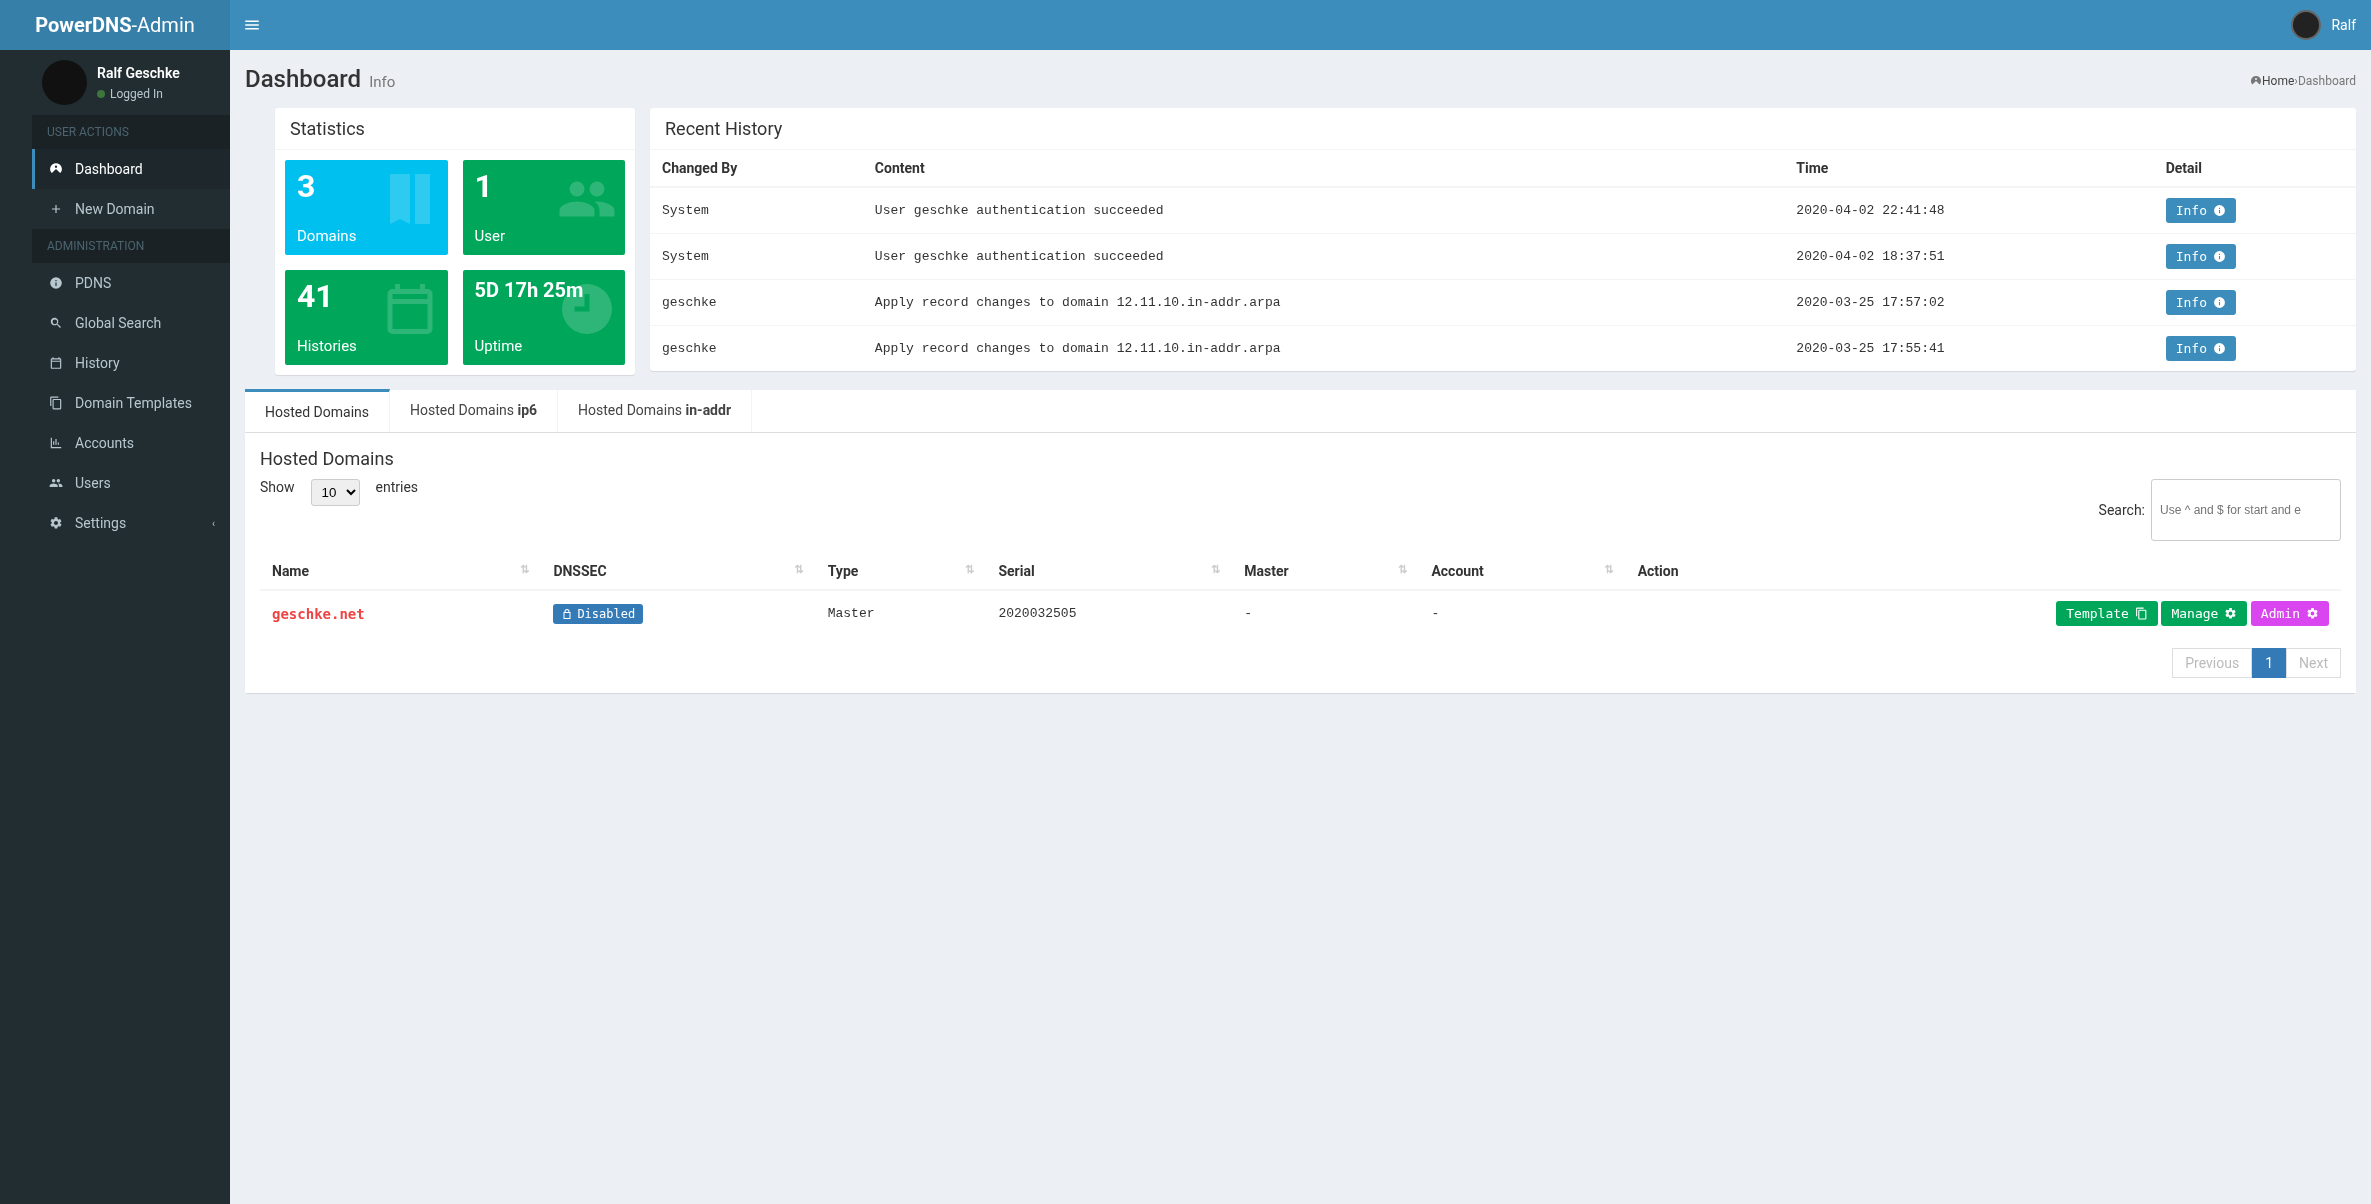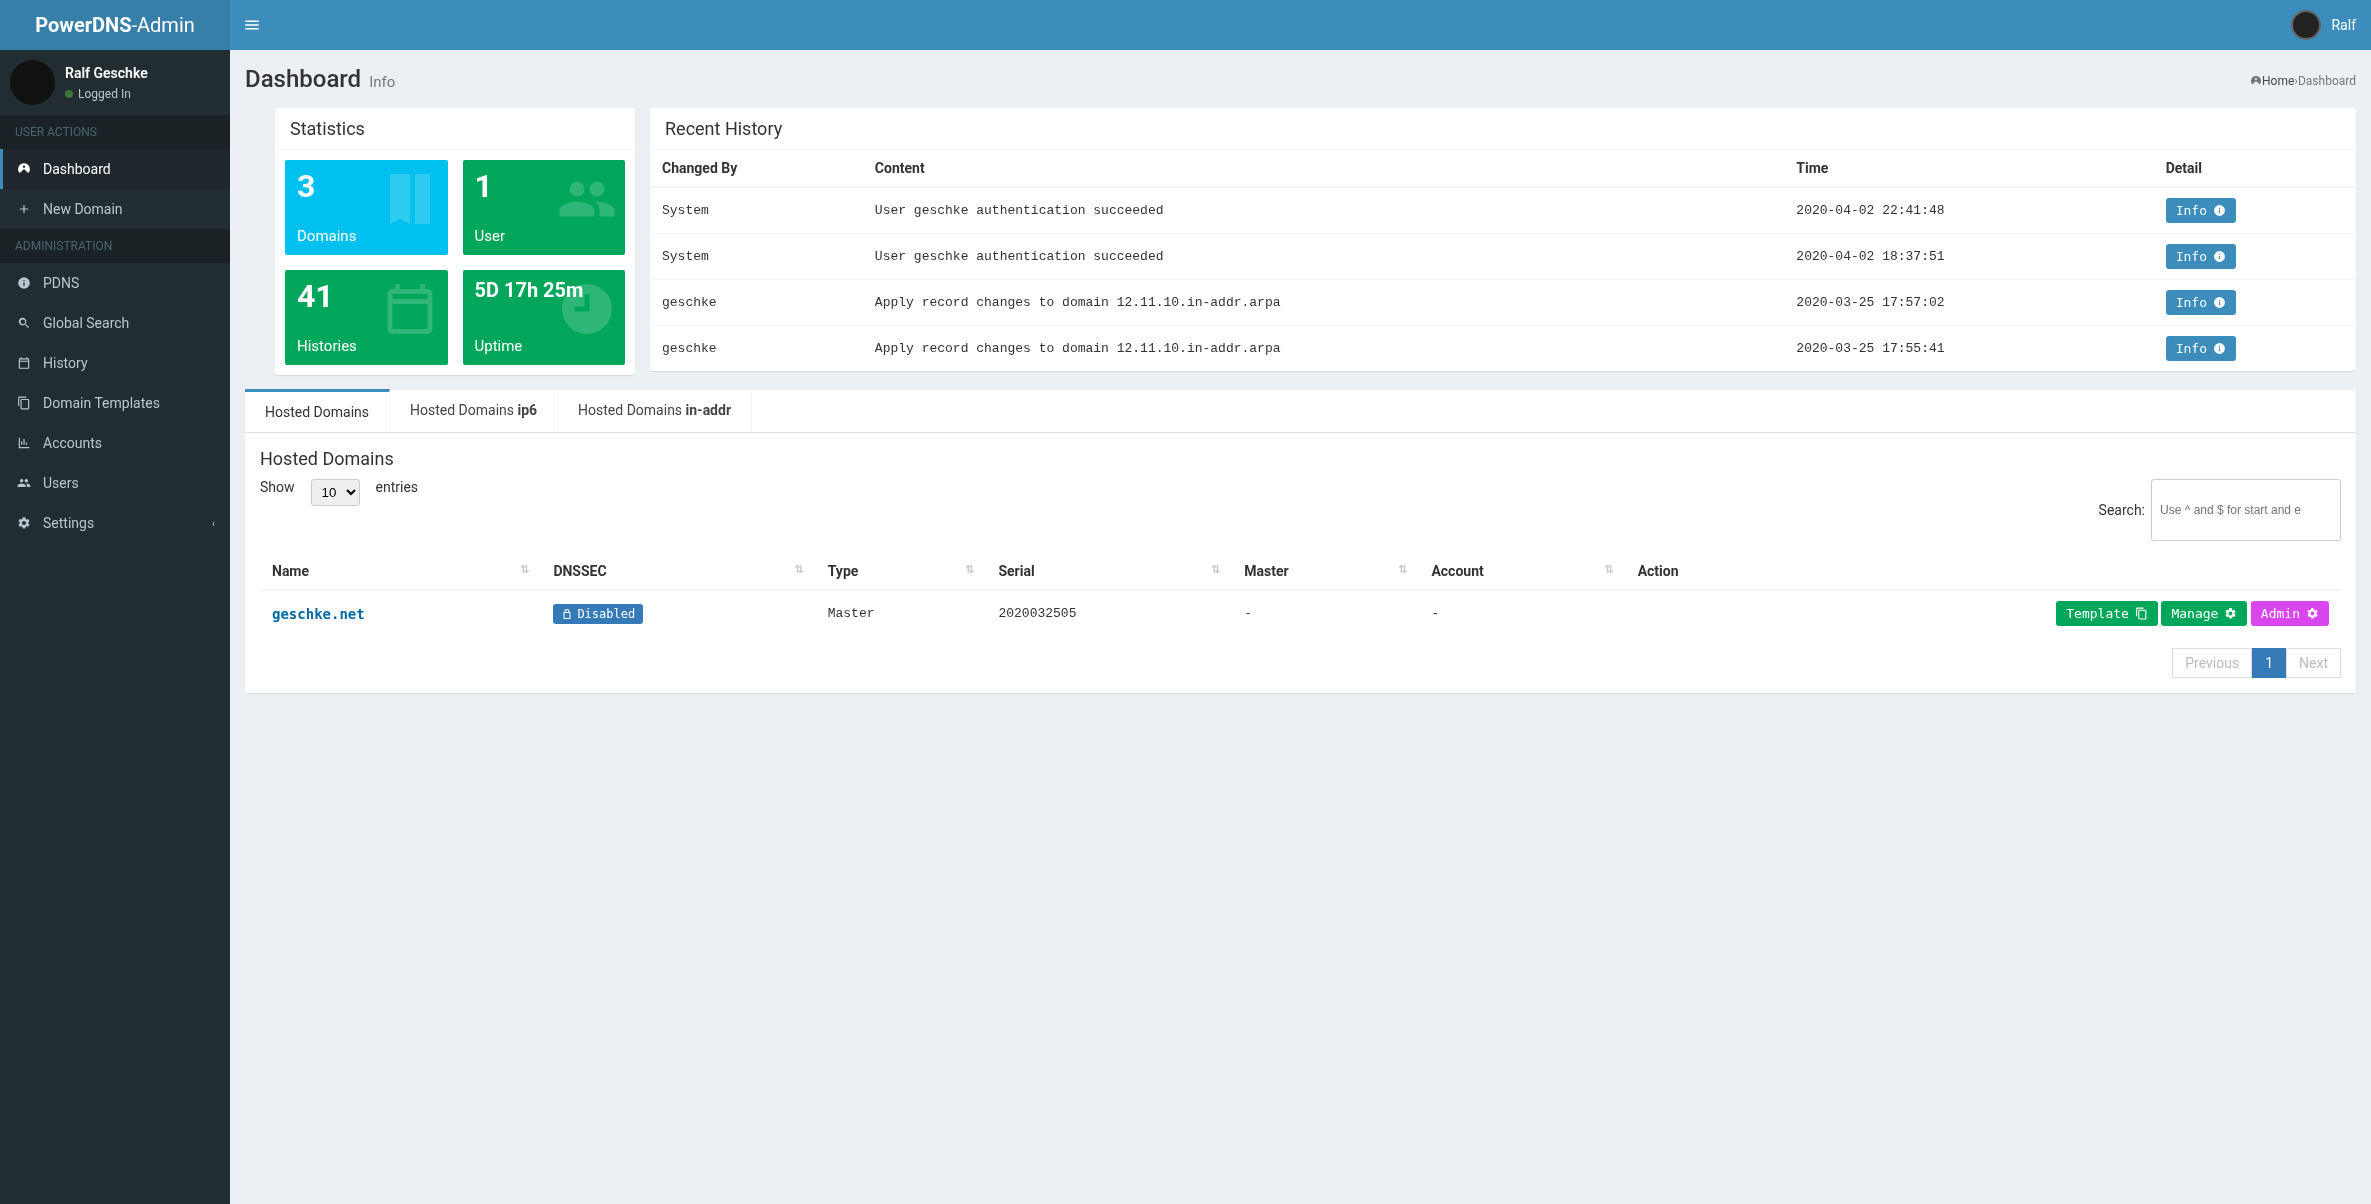--- a/index.html
+++ b/index.html
@@ -4,21 +4,21 @@
 <style>
 * { box-sizing: border-box; margin: 0; padding: 0; }
 body { font-family: -apple-system, BlinkMacSystemFont, "Segoe UI", Roboto, "Helvetica Neue", Arial, sans-serif; font-size: 14px; color: #333; background: #ecf0f5; }
 .topbar { height: 50px; background: #3c8dbc; display: flex; align-items: center; color: #fff; }
 .logo { width: 230px; height: 50px; background: #367fa9; display: flex; align-items: center; justify-content: center; font-size: 20px; text-align: right; }
 .logo b { font-weight: 700; }
 .toggle { width: 44px; text-align: center; font-size: 18px; cursor: pointer; }
 .topbar-right { margin-left: auto; display: flex; align-items: center; padding-right: 15px; gap: 10px; }
 .avatar-top { width: 30px; height: 30px; border-radius: 50%; background: #222; border: 2px solid rgba(255,255,255,0.3); }
 .layout { display: flex; min-height: calc(100vh - 50px); }
-.sidebar { width: 230px; background: #222d32; color: #b8c7ce; flex-shrink: 0; }
+.sidebar { width: 230px; background: #222d32; color: #b8c7ce; flex-shrink: 0; padding-left: 32px; }
 .user-panel { padding: 10px; display: flex; align-items: center; gap: 10px; }
 .user-panel .avatar { width: 45px; height: 45px; border-radius: 50%; background: #111; }
 .user-panel .name { color: #fff; font-weight: 600; }
 .user-panel .status { font-size: 12px; color: #b8c7ce; display: flex; align-items: center; gap: 5px; margin-top: 6px; }
 .status-dot { width: 8px; height: 8px; border-radius: 50%; background: #3c763d; display: inline-block; }
 .nav-header { padding: 10px 15px; font-size: 12px; color: #4b646f; text-transform: uppercase; background: #1a2226; }
 .nav-item { display: flex; align-items: center; padding: 12px 15px; color: #b8c7ce; cursor: pointer; gap: 10px; }
 .nav-item.active { background: #1e282c; color: #fff; border-left: 3px solid #3c8dbc; padding-left: 12px; }
 .nav-item .icon { width: 18px; text-align: center; }
 .nav-item .caret { margin-left: auto; font-size: 10px; }
@@ -54,21 +54,21 @@
 .tab { padding: 12px 20px; cursor: pointer; color: #444; border-right: 1px solid #f4f4f4; }
 .tab.active { border-top: 3px solid #3c8dbc; margin-top: -1px; font-weight: 400; color: #333; }
 .tab b { font-weight: 700; }
 .domains-box { background: #fff; padding: 15px; }
 .domains-toolbar { display: flex; align-items: flex-start; margin: 10px 0 12px; gap: 16px; }
 .domains-toolbar select { padding: 4px 6px; border: 1px solid #ccc; border-radius: 3px; }
 .domains-toolbar .search-wrap { margin-left: auto; display: flex; align-items: center; gap: 6px; }
 .domains-toolbar input { padding: 23px 8px; border: 1px solid #ccc; border-radius: 3px; width: 190px; font-size: 12px; }
 .sort-icon { float: right; color: #ccc; font-size: 11px; }
 .badge-dnssec { background: #337ab7; color: #fff; padding: 3px 8px; border-radius: 3px; font-family: monospace; font-size: 12px; display: inline-flex; align-items: center; gap: 4px; }
-.link { color: #0369a1; text-decoration: none; font-family: monospace; font-weight: 600; }
+.link { color: #ef4444; text-decoration: none; font-family: monospace; font-weight: 600; }
 .pagination { display: flex; justify-content: flex-end; gap: 0; margin-top: 12px; }
 .page-btn { padding: 6px 12px; border: 1px solid #ddd; background: #fff; color: #777; cursor: pointer; }
 .page-btn.active { background: #337ab7; color: #fff; border-color: #337ab7; }
 .page-btn.disabled { color: #bbb; cursor: default; }
 svg.ico { width: 1em; height: 1em; fill: currentColor; vertical-align: -0.12em; }
 </style>
 </head>
 <body>
 
 <svg width="0" height="0" style="position:absolute">

